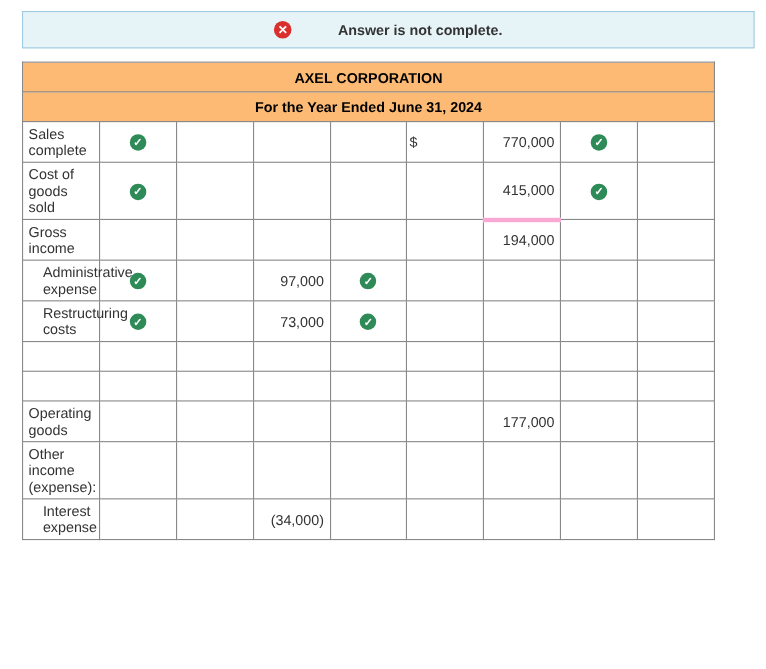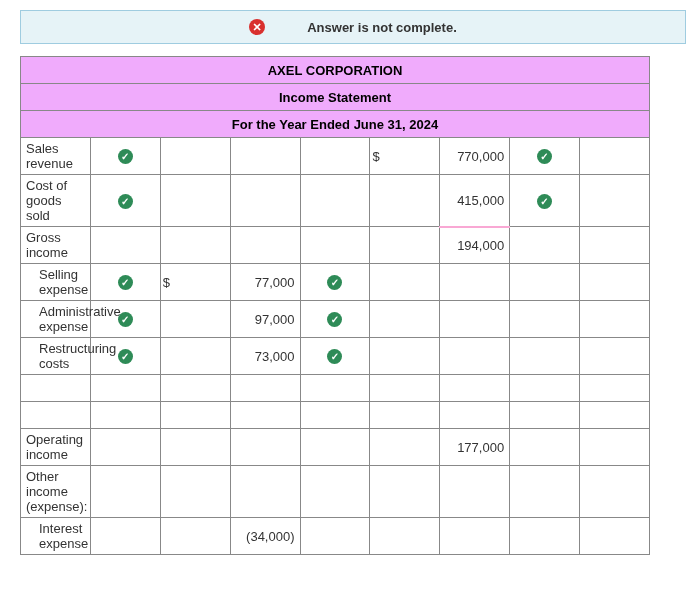--- a/index.html
+++ b/index.html
@@ -33,50 +33,47 @@
     align-items: center; justify-content: center;
     color: #fff; font-size: 10px; font-weight: bold;
     vertical-align: middle;
   }
   table {
     border-collapse: collapse;
     width: 630px;
     table-layout: fixed;
   }
   td { border: 1px solid #888; padding: 3px 5px; height: 20px; vertical-align: middle; }
-  .hdr { background: #f0abfc; text-align: center; font-weight: bold; color: #000; }
+  .hdr { background: #fdba74; text-align: center; font-weight: bold; color: #000; }
   .col-label { width: 240px; }
   .col-icon  { width: 26px; text-align: center; padding:0; }
   .col-cur   { width: 16px; text-align: left; padding: 3px 2px; }
   .col-num   { width: 72px; text-align: right; }
   .indent1 { padding-left: 18px; }
-  .bb { border-bottom: 2px solid #f9a8d4; }
+  .bb { border-bottom: 4px solid #f9a8d4; }
 </style>
 </head>
 <body>
 
 <div class="alert">
   <span class="x-icon">✕</span>
   <span class="alert-text">Answer is not complete.</span>
 </div>
 
 <table>
   <tbody>
       <tr>
         <td class="hdr" colspan="9">AXEL CORPORATION</td>
       </tr>
   <tr>
-        <td class="hdr" colspan="9">Income Statement</td>
-      </tr>
-  <tr>
         <td class="hdr" colspan="9">For the Year Ended June 31, 2024</td>
       </tr>
 
   <tr>
-    <td class="col-label">Sales revenue</td>
+    <td class="col-label">Sales complete</td>
     <td class="col-icon"><span class="check-icon">✓</span></td>
     <td class="col-cur"></td>
         <td class="col-num"></td>
         <td class="col-icon"></td>
     <td class="col-cur">$</td>
     <td class="col-num">770,000</td>
     <td class="col-icon"><span class="check-icon">✓</span></td>
     <td class="col-icon"></td>
   </tr>
 
@@ -98,31 +95,20 @@
         <td class="col-cur"></td>
         <td class="col-num"></td>
         <td class="col-icon"></td>
         <td class="col-cur"></td>
     <td class="col-num">194,000</td>
     <td class="col-icon"></td>
         <td class="col-icon"></td>
   </tr>
 
 
-  <tr>
-    <td class="col-label indent1">Selling expense</td>
-    <td class="col-icon"><span class="check-icon">✓</span></td>
-    <td class="col-cur">$</td>
-    <td class="col-num">77,000</td>
-    <td class="col-icon"><span class="check-icon">✓</span></td>
-    <td class="col-cur"></td>
-        <td class="col-num"></td>
-        <td class="col-icon"></td>
-        <td class="col-icon"></td>
-  </tr>
 
   <tr>
     <td class="col-label indent1">Administrative expense</td>
     <td class="col-icon"><span class="check-icon">✓</span></td>
     <td class="col-cur"></td>
     <td class="col-num">97,000</td>
     <td class="col-icon"><span class="check-icon">✓</span></td>
     <td class="col-cur"></td>
         <td class="col-num"></td>
         <td class="col-icon"></td>
@@ -159,21 +145,21 @@
         <td class="col-num"></td>
         <td class="col-icon"></td>
         <td class="col-cur"></td>
         <td class="col-num"></td>
         <td class="col-icon"></td>
         <td class="col-icon"></td>
       </tr>
 
 
   <tr>
-    <td class="col-label">Operating income</td>
+    <td class="col-label">Operating goods</td>
     <td class="col-icon"></td>
         <td class="col-cur"></td>
         <td class="col-num"></td>
         <td class="col-icon"></td>
         <td class="col-cur"></td>
     <td class="col-num">177,000</td>
     <td class="col-icon"></td>
         <td class="col-icon"></td>
   </tr>
 

